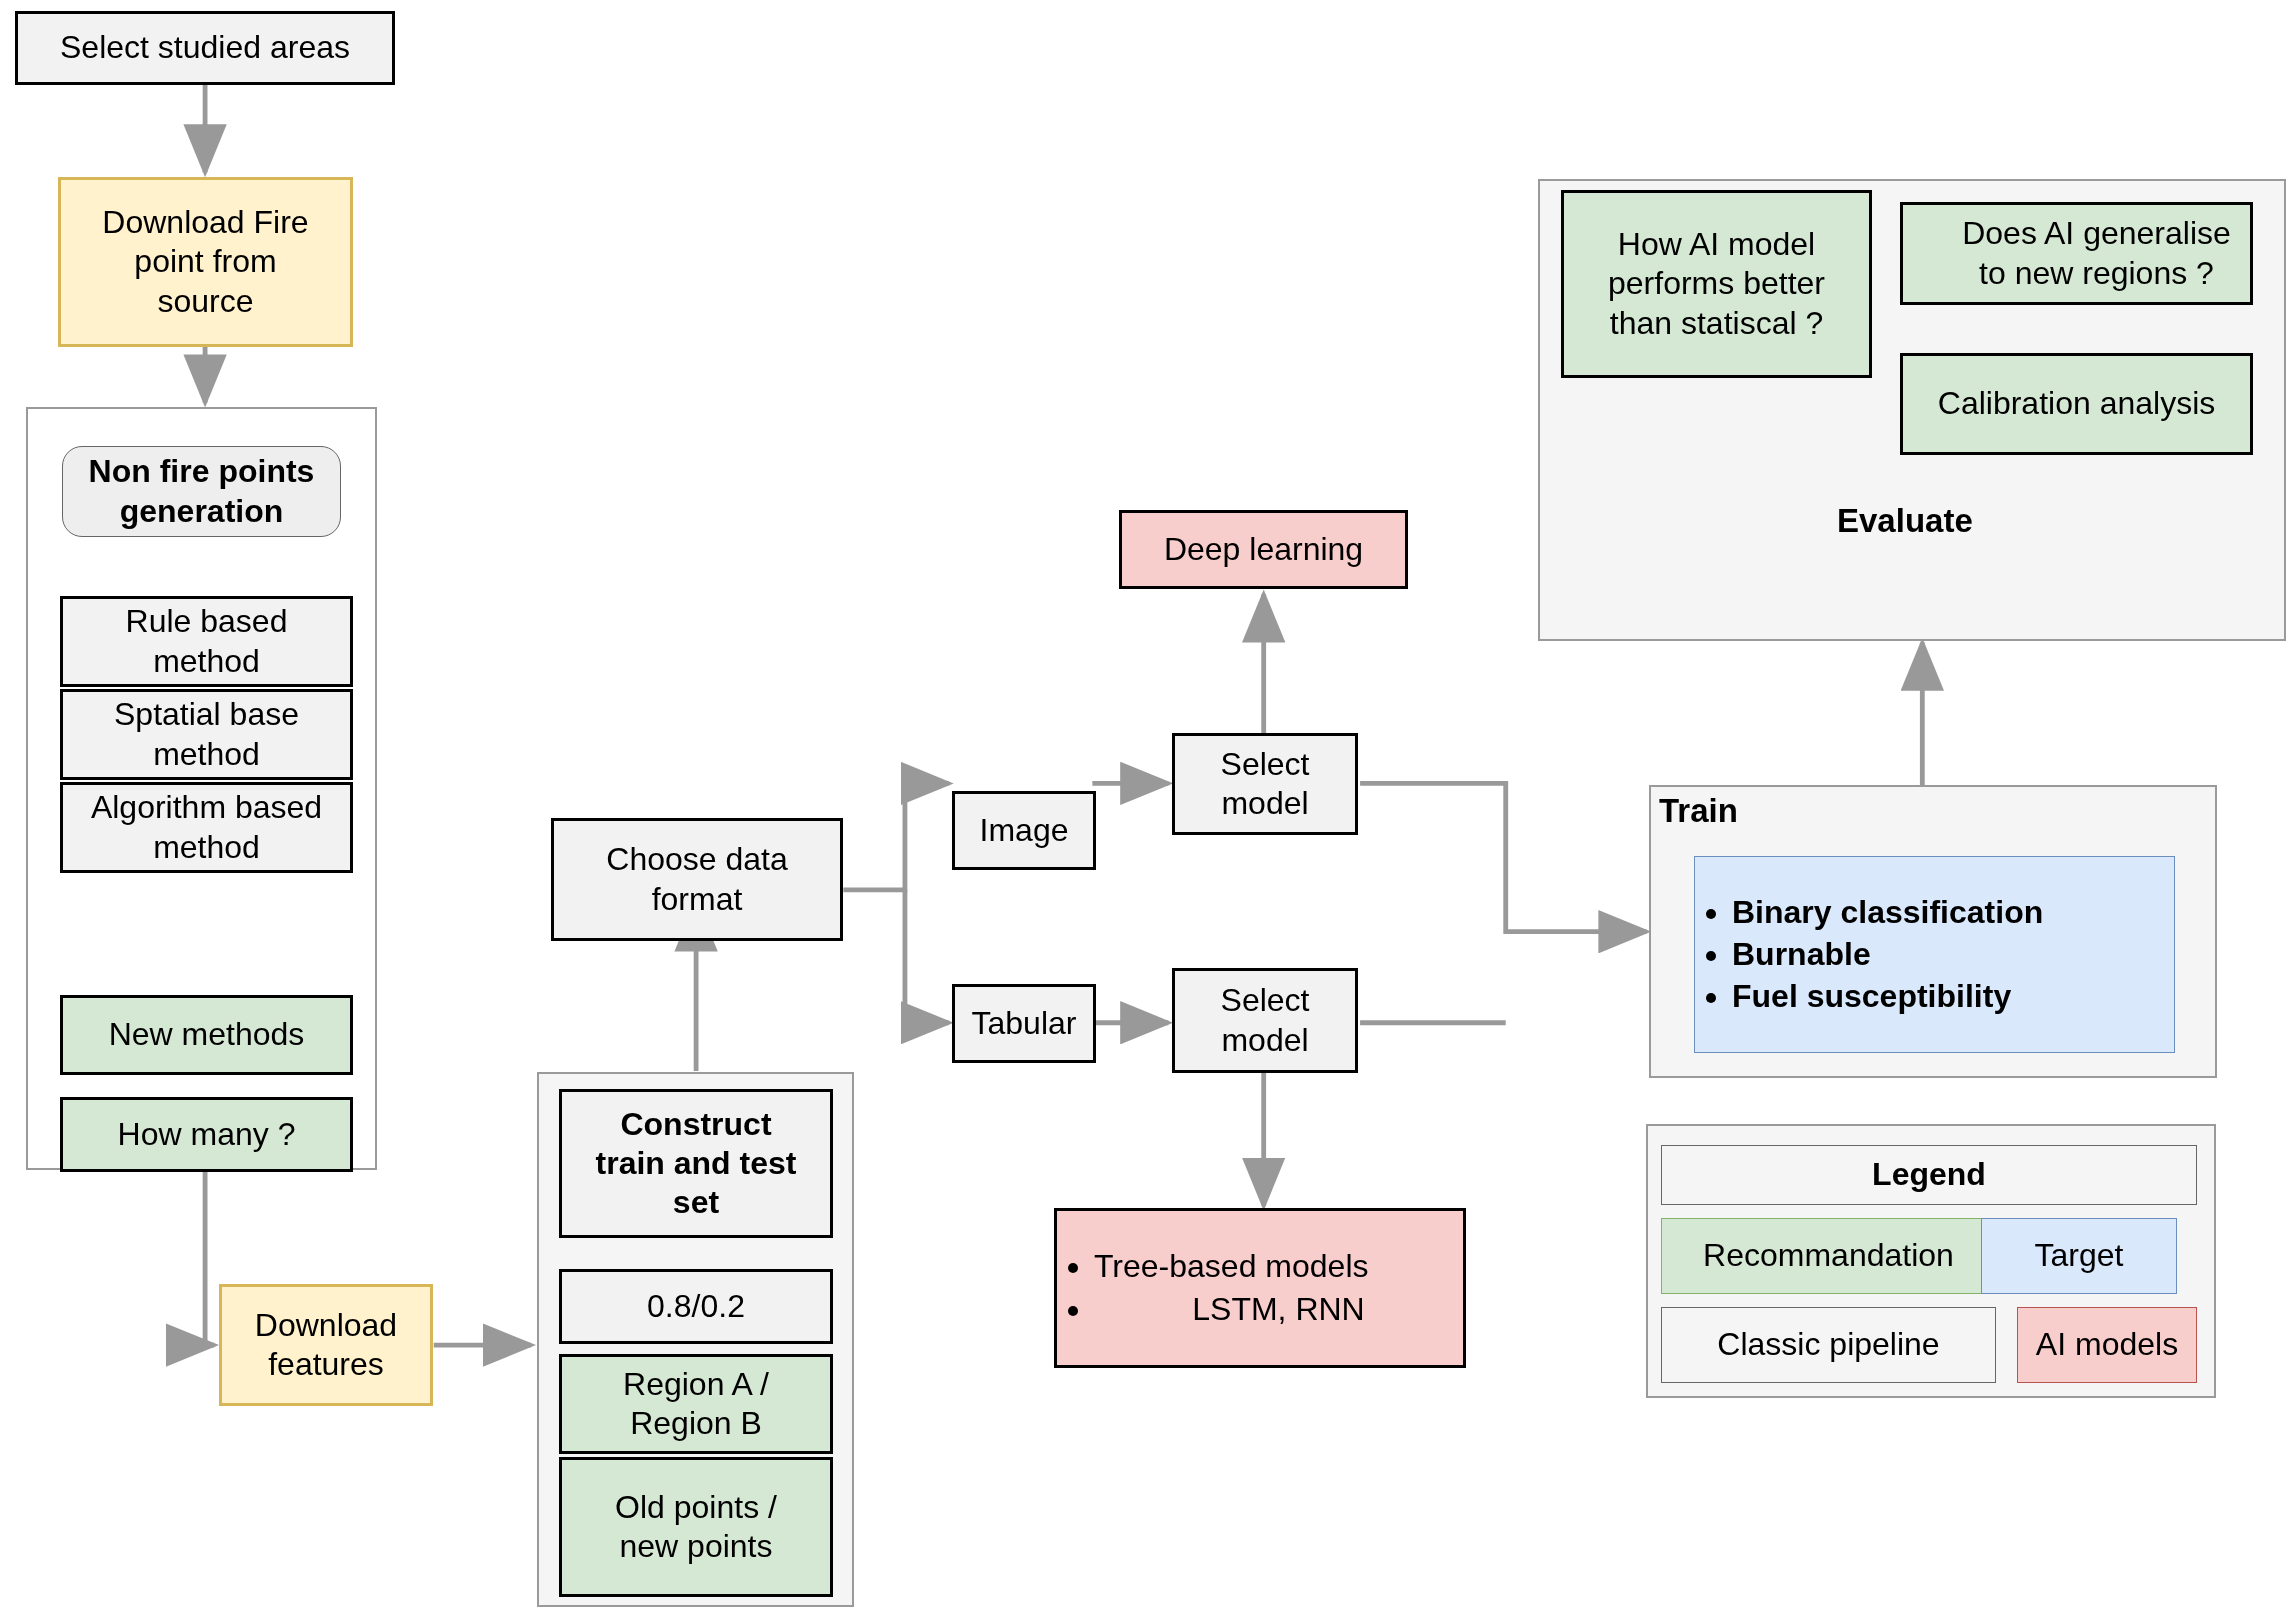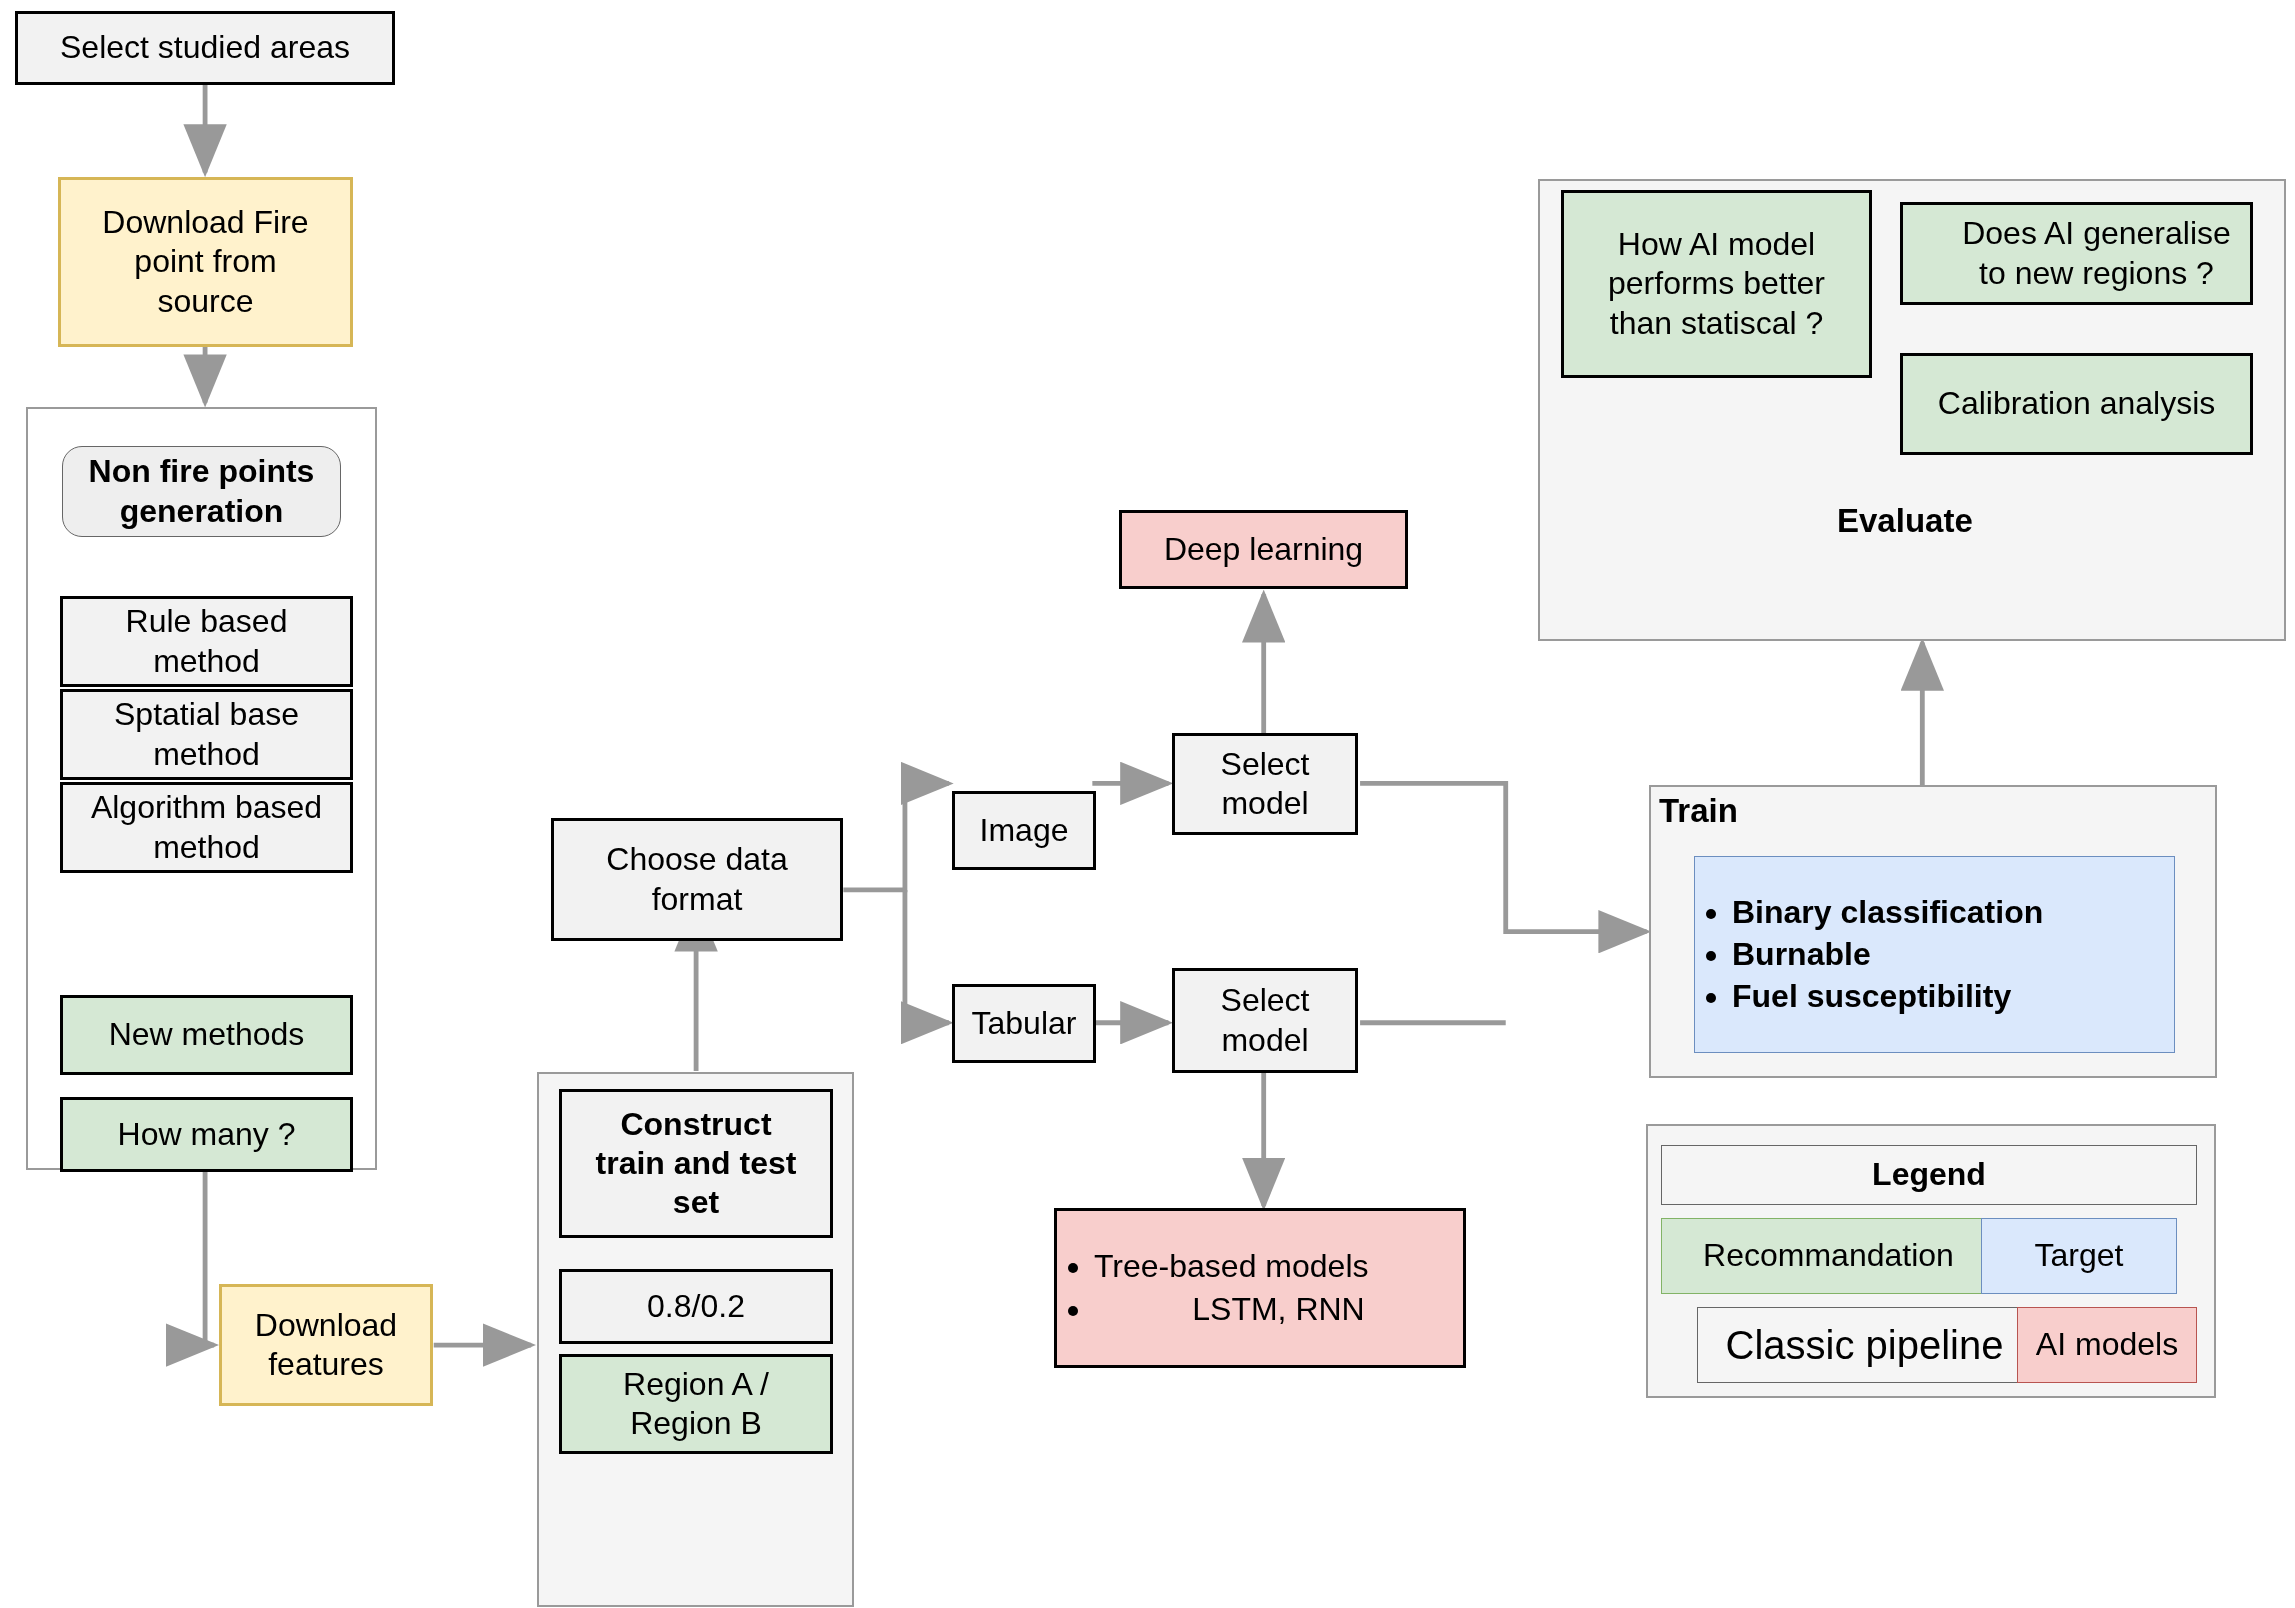--- a/index.html
+++ b/index.html
@@ -29,21 +29,21 @@
   
   .green{ background:#d5e8d4; border:3.7px solid #000000; font-size:32px; }
   
   .red{ background:#f8cecc; border:3.7px solid #000000; font-size:32px; }
   
   .yellow{ background:#fff2cc; border:3.7px solid #d6b656; font-size:32px; }
   
   .lg-green{ background:#d5e8d4; border:1.6px solid #82b366; font-size:32px; }
   .lg-red{ background:#f8cecc; border:1.6px solid #b85450; font-size:32px; }
   .lg-blue{ background:#dae8fc; border:1.6px solid #6c8ebf; font-size:32px; }
-  .lg-grey{ background:#f5f5f5; border:1.6px solid #666666; font-size:40px;margin-left:36px; }
+  .lg-grey{ background:#f5f5f5; border:1.6px solid #666666; font-size:32px; }
   .lg-title{ background:#f5f5f5; border:1.6px solid #666666; font-size:32px; font-weight:bold; }
   .bold{ font-weight:bold; }
   .header-thin{ background:#eeeeee; border:1.6px solid #666666; font-weight:bold; font-size:32px; }
   .grouplabel{
     position:absolute;
     font-weight:bold;
     font-size:33px;
     color:#000;
   }
   .bullets{
@@ -128,20 +128,22 @@
   <div class="node classic" style="left:551px;top:818px;width:292px;height:123px;">Choose data
 format</div>
 
   <div class="group" style="position:absolute;left:537px;top:1072px;width:317px;height:535px;box-sizing:border-box;"></div>
   <div class="node classic bold" style="left:559px;top:1089px;width:274px;height:149px;">Construct
 train and test
 set</div>
   <div class="node classic" style="left:559px;top:1269px;width:274px;height:75px;">0.8/0.2</div>
   <div class="node green" style="left:559px;top:1354px;width:274px;height:100px;">Region A /
 Region B</div>
+  <div class="node green" style="left:559px;top:1457px;width:274px;height:140px;">Old points /
+new points</div>
 
   <div class="node classic" style="left:952px;top:744px;width:144px;height:79px;margin-top:47px;">Image</div>
 
   <div class="node classic" style="left:952px;top:984px;width:144px;height:79px;">Tabular</div>
 
   <div class="node classic" style="left:1172px;top:733px;width:186px;height:102px;">Select
 model</div>
 
   <div class="node classic" style="left:1172px;top:968px;width:186px;height:105px;">Select
 model</div>

